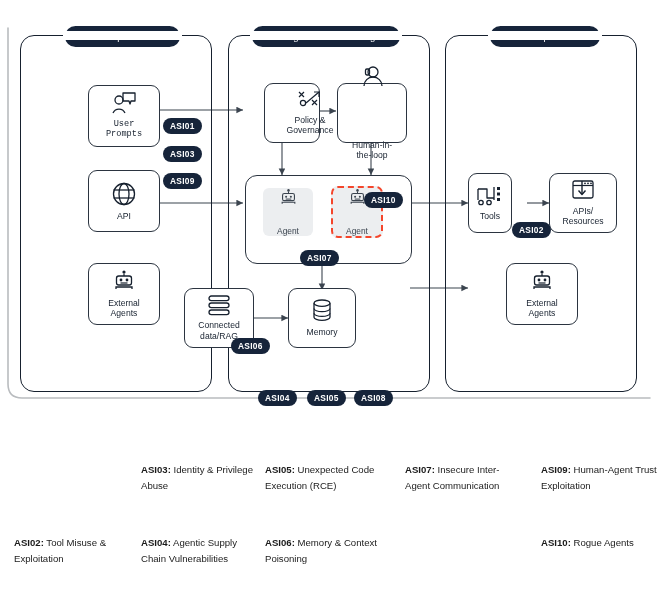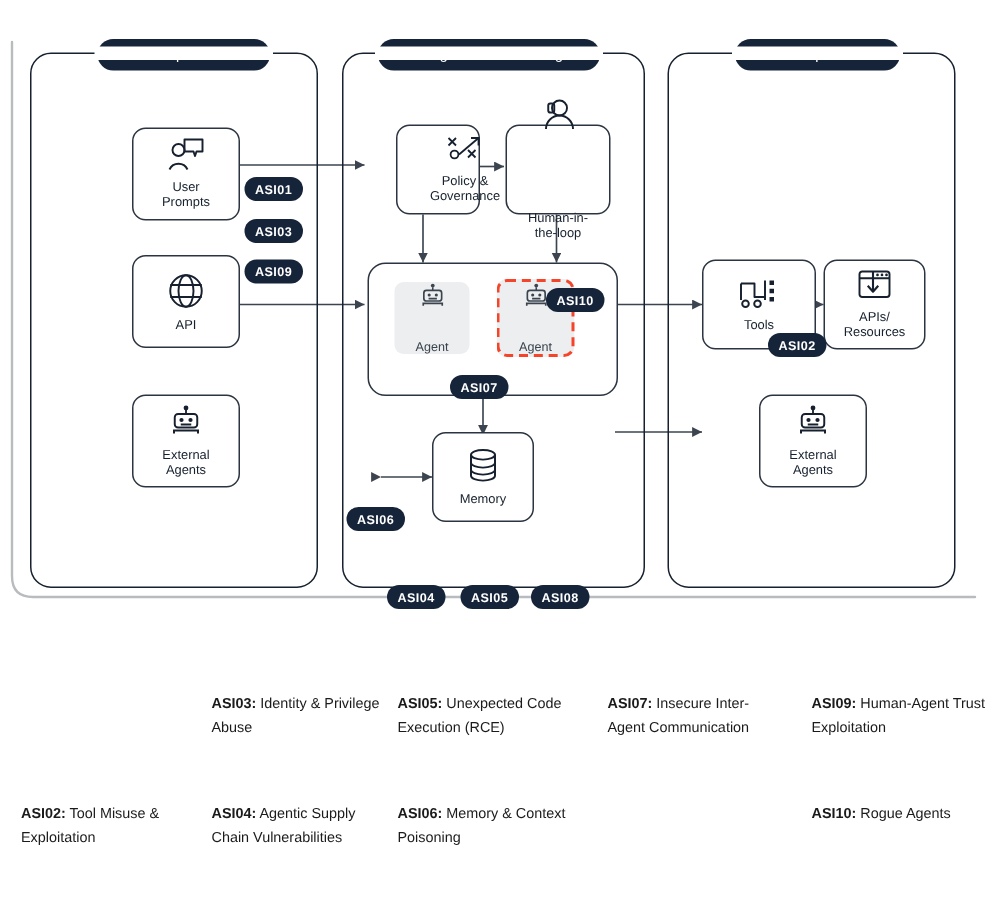--- a/index.html
+++ b/index.html
@@ -89,21 +89,21 @@
   <div style="position:absolute;left:488px;top:31px;width:114px;height:9px;background:#fff;"></div>
 
   <div class="node" style="left:88px;top:85px;width:72px;height:62px;">
     <span class="ico">
       <svg width="26" height="22" viewBox="0 0 26 22">
           <circle cx="8" cy="8" r="4" fill="none" stroke="#16202e" stroke-width="1.3"></circle>
           <path d="M2,21 a6.6,6.6 0 0 1 12,0" fill="none" stroke="#16202e" stroke-width="1.3"></path>
           <path d="M12,1 h12 v8 h-4 l-1,3 l-1,-3 h-6 z" fill="none" stroke="#16202e" stroke-width="1.3" stroke-linejoin="round"></path>
         </svg>
     </span>
-    <span class="lbl" style="white-space:pre-line;">User
+    <span class="lbl" style="white-space:pre-line;font-family:Liberation Mono, monospace;">User
 Prompts</span>
   </div>
 
   <div class="node" style="left:88px;top:170px;width:72px;height:62px;">
     <span class="ico">
       <svg width="26" height="26" viewBox="0 0 26 26">
           <circle cx="13" cy="13" r="10.5" fill="none" stroke="#16202e" stroke-width="1.3"></circle>
           <ellipse cx="13" cy="13" rx="5" ry="10.5" fill="none" stroke="#16202e" stroke-width="1.3"></ellipse>
           <line x1="2.5" y1="9" x2="23.5" y2="9" stroke="#16202e" stroke-width="1.3"></line>
           <line x1="2.5" y1="17" x2="23.5" y2="17" stroke="#16202e" stroke-width="1.3"></line>
@@ -179,34 +179,45 @@
           <rect x="4.5" y="7" width="15" height="9" rx="2.2" fill="none" stroke="#3b444f" stroke-width="1.4"></rect>
           <circle cx="9" cy="11" r="1.3" fill="#3b444f"></circle>
           <circle cx="15" cy="11" r="1.3" fill="#3b444f"></circle>
           <line x1="8.5" y1="14" x2="15.5" y2="14" stroke="#3b444f" stroke-width="1.3"></line>
           <path d="M4,20 v-2 h16 v2" fill="none" stroke="#3b444f" stroke-width="1.4"></path>
         </svg>
     </span>
     <span>Agent</span>
   </div>
 
+  <div class="node" style="left:184px;top:288px;width:70px;height:60px;">
+    <span class="ico">
+      <svg width="26" height="21" viewBox="0 0 26 21">
+          <rect x="3" y="1" width="20" height="4.6" rx="2.3" fill="none" stroke="#16202e" stroke-width="1.3"></rect>
+          <rect x="3" y="8" width="20" height="4.6" rx="2.3" fill="none" stroke="#16202e" stroke-width="1.3"></rect>
+          <rect x="3" y="15" width="20" height="4.6" rx="2.3" fill="none" stroke="#16202e" stroke-width="1.3"></rect>
+        </svg>
+    </span>
+    <span class="lbl" style="white-space:pre-line;">Connected
+data/RAG</span>
+  </div>
 
   <div class="node" style="left:288px;top:288px;width:68px;height:60px;">
     <span class="ico">
       <svg width="22" height="24" viewBox="0 0 22 24">
           <ellipse cx="11" cy="4.2" rx="8" ry="3.2" fill="none" stroke="#16202e" stroke-width="1.3"></ellipse>
           <path d="M3,4.2 v14 a8,3.2 0 0 0 16,0 v-14" fill="none" stroke="#16202e" stroke-width="1.3"></path>
           <path d="M3,9.5 a8,3.2 0 0 0 16,0" fill="none" stroke="#16202e" stroke-width="1.2"></path>
           <path d="M3,14.2 a8,3.2 0 0 0 16,0" fill="none" stroke="#16202e" stroke-width="1.2"></path>
         </svg>
     </span>
     <span class="lbl" style="white-space:pre-line;">Memory</span>
   </div>
 
-  <div class="node" style="left:468px;top:173px;width:76px;height:60px;">
+  <div class="node" style="left:468px;top:173px;width:44px;height:60px;">
     <span class="ico">
       <svg width="28" height="22" viewBox="0 0 28 22">
           <path d="M2,4 h9 v9 h7" fill="none" stroke="#16202e" stroke-width="1.3" stroke-linejoin="round"></path>
           <path d="M2,4 v11" stroke="#16202e" stroke-width="1.3"></path>
           <circle cx="5" cy="17.5" r="2.2" fill="none" stroke="#16202e" stroke-width="1.3"></circle>
           <circle cx="13" cy="17.5" r="2.2" fill="none" stroke="#16202e" stroke-width="1.3"></circle>
           <line x1="18" y1="2" x2="18" y2="15" stroke="#16202e" stroke-width="1.3"></line>
           <rect x="21" y="2" width="3" height="3" fill="#16202e"></rect>
           <rect x="21" y="7.5" width="3" height="3" fill="#16202e"></rect>
           <rect x="21" y="13" width="3" height="3" fill="#16202e"></rect>

